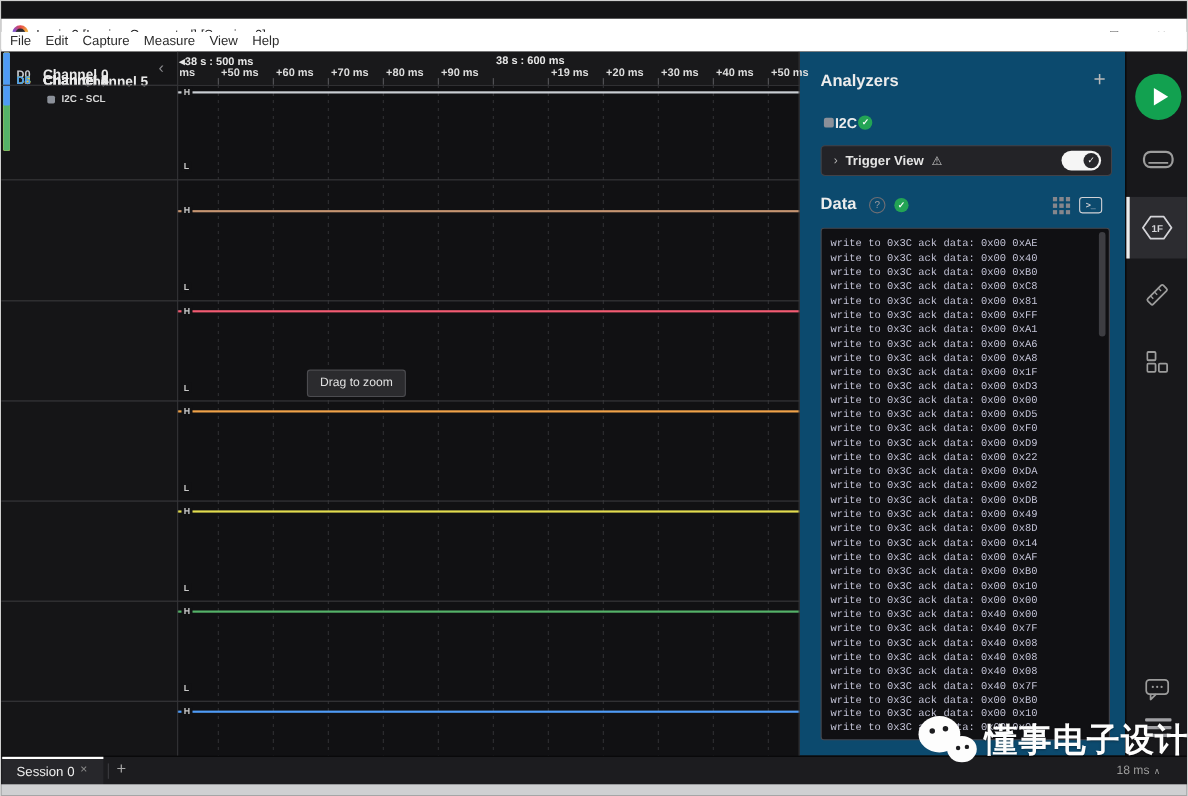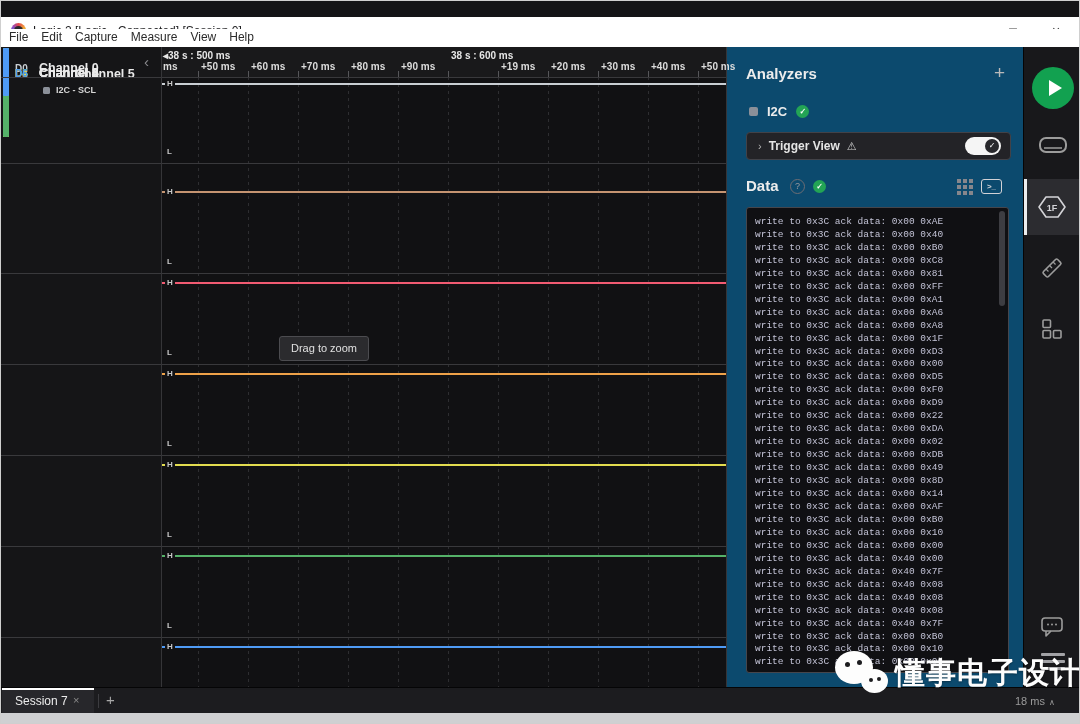--- a/index.html
+++ b/index.html
@@ -36,21 +36,21 @@
   .chname{position:absolute;left:38px;font-size:12.5px;font-weight:600;color:#eaeaea;z-index:2;}
   .chipbox{position:absolute;left:42px;display:flex;align-items:center;gap:6px;z-index:2;}
   .chipsq{width:7px;height:7px;border-radius:1.5px;background:#8b9099;}
   .chiptxt{font-size:9px;font-weight:bold;color:#d6d6d6;}
   .dragzoom{position:absolute;left:118px;top:289px;width:88px;height:23px;background:#2b2b2e;border:1px solid #4c4c50;
             border-radius:3px;color:#e0e0e0;font-size:11px;text-align:center;line-height:23px;z-index:6;}
   
   .rpanel{position:absolute;left:726px;top:0;width:296px;height:640px;background:#0c4a6e;}
   .ptitle{position:absolute;font-size:15px;font-weight:bold;color:#ececec;}
   .plus{position:absolute;font-size:19px;color:#b9b9b9;}
-  .i2crow{position:absolute;left:22px;top:57px;display:flex;align-items:center;gap:9px;height:14px;}
+  .i2crow{position:absolute;left:22px;top:57px;display:flex;align-items:center;gap:1px;height:14px;}
   .i2csq{width:9px;height:9px;border-radius:2px;background:#8b9099;}
   .i2clabel{font-size:13px;font-weight:bold;color:#ececec;}
   .gcheck{width:13px;height:13px;border-radius:50%;background:#23a455;color:#fff;font-size:8px;font-weight:bold;
           text-align:center;line-height:13px;}
   .trigrow{position:absolute;left:19px;top:85px;width:263px;height:26px;background:#232327;border:1px solid #424248;border-radius:4px;}
   .trigin{position:absolute;left:11px;top:0;height:26px;display:flex;align-items:center;gap:7px;}
   .trigchev{font-size:11px;color:#b5b5b5;}
   .triglabel{font-size:12px;font-weight:600;color:#e5e5e5;}
   .trigwarn{font-size:11px;color:#cfcfcf;}
   .toggle{position:absolute;right:9px;top:4px;width:36px;height:18px;border-radius:9px;background:#f5f5f5;}
@@ -319,21 +319,21 @@
           <i></i>
           <i></i>
           <i></i>
         </div>
     </div>
   </div>
 
   <div class="sessionbar">
     <div class="stab">
       <div class="stabbar"></div>
-      <span class="stablabel">Session 7</span>
+      <span class="stablabel">Session 0</span>
       <span class="stabclose">×</span>
     </div>
     <div class="sdiv"></div>
     <span class="saddtab">+</span>
     <span class="sstatus"><span>18 ms</span><span class="up">∧</span></span>
   </div>
 
   <div class="bottomstrip"></div>
 
   <div class="watermark">

